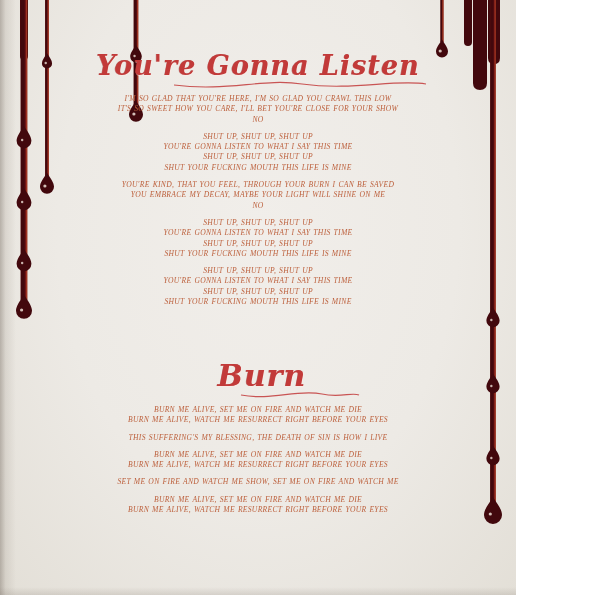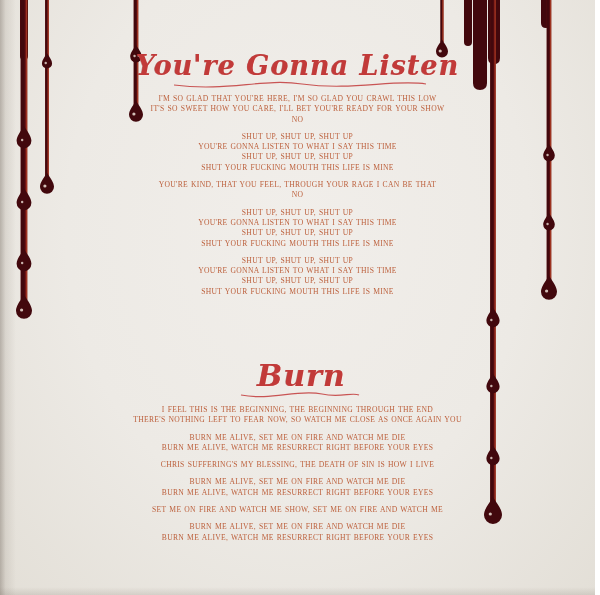--- a/index.html
+++ b/index.html
@@ -1,20 +1,19 @@
 <!DOCTYPE html>
 <html style="--paper: #edeae5; --paper-hi: #f1eeea; --paper-lo: #e3dfd7; --accent-title: #c23a39; --accent-lyrics: #bc5f3b;"><head>
 <meta charset="utf-8">
 <style>
   html,body{margin:0;padding:0;}
   .page{
-    position:relative;width:580px;height:595px;overflow:hidden;
+    position:relative;width:516px;height:595px;overflow:hidden;
     background:radial-gradient(ellipse at 50% 38%, var(--paper-hi) 0%, var(--paper) 55%, var(--paper-lo) 100%);
     font-family:"Liberation Serif", serif;
-    padding-left:15px;
   }
   .gutter{
     position:absolute;left:0;top:0;bottom:0;width:16px;pointer-events:none;
     background:linear-gradient(90deg, rgba(120,110,100,.45) 0%, rgba(170,162,152,.25) 35%, rgba(237,234,229,0) 100%);
   }
   .bottom-shade{
     position:absolute;left:0;right:0;bottom:0;height:8px;pointer-events:none;
     background:linear-gradient(0deg, rgba(120,110,100,.18), rgba(120,110,100,0));
   }
   .blood{position:absolute;left:0;top:0;pointer-events:none;}
@@ -26,21 +25,21 @@
   }
   .title-1{top:50px;font-size:27px;}
   .title-2{top:358px;font-size:30px;margin-left:8px;}
   .flourish{display:block;margin:-4px auto 0 auto;}
   .lyrics{position:absolute;left:40px;right:40px;text-align:center;}
   .lyrics-1{top:94px;}
   .lyrics-2{top:405px;}
   .stanza{margin:0 0 7px 0;}
   .line{
     font-size:7.6px;line-height:10.3px;letter-spacing:.3px;word-spacing:.8px;
-    color:var(--accent-lyrics);white-space:nowrap;
+    color:var(--accent-lyrics);white-space:nowrap;font-style:italic;
   }
 </style>
 </head>
 <body>
 
 <div class="page">
 
   <svg class="blood" width="600" height="595" viewBox="0 0 600 595">
       <g>
         <path d="M 20 0 L 20 56 Q 20 60 24 60 Q 28 60 28 56 L 28 0 Z" fill="#42080d"></path>
@@ -112,31 +111,32 @@
     </svg>
 
   <div class="song-title title-1">You're Gonna Listen</div>
   <svg class="flourish" style="position:absolute;top:80px;left:170px;" width="260" height="14">
     <path d="M4,9 C58,16 92,2 132,8 C182,15 224,3 256,8" fill="none" stroke-width="1.2" opacity="0.85" class="flourish-path" stroke="#c23a39"></path>
   </svg>
 
   <div class="lyrics lyrics-1">
     <div class="stanza">
         <div class="line">I'M SO GLAD THAT YOU'RE HERE, I'M SO GLAD YOU CRAWL THIS LOW</div>
-        <div class="line">IT'S SO SWEET HOW YOU CARE, I'LL BET YOU'RE READY FOR YOUR SHOW</div>
+        <div class="line">IT'S SO SWEET HOW YOU CARE, I'LL BET YOU'RE CLOSE FOR YOUR SHOW</div>
         <div class="line">NO</div>
       </div>
     <div class="stanza">
         <div class="line">SHUT UP, SHUT UP, SHUT UP</div>
         <div class="line">YOU'RE GONNA LISTEN TO WHAT I SAY THIS TIME</div>
         <div class="line">SHUT UP, SHUT UP, SHUT UP</div>
         <div class="line">SHUT YOUR FUCKING MOUTH THIS LIFE IS MINE</div>
       </div>
     <div class="stanza">
-        <div class="line">YOU'RE KIND, THAT YOU FEEL, THROUGH YOUR RAGE I CAN BE THAT</div>
+        <div class="line">YOU'RE KIND, THAT YOU FEEL, THROUGH YOUR BURN I CAN BE SAVED</div>
+        <div class="line">YOU EMBRACE MY DECAY, MAYBE YOUR LIGHT WILL SHINE ON ME</div>
         <div class="line">NO</div>
       </div>
     <div class="stanza">
         <div class="line">SHUT UP, SHUT UP, SHUT UP</div>
         <div class="line">YOU'RE GONNA LISTEN TO WHAT I SAY THIS TIME</div>
         <div class="line">SHUT UP, SHUT UP, SHUT UP</div>
         <div class="line">SHUT YOUR FUCKING MOUTH THIS LIFE IS MINE</div>
       </div>
     <div class="stanza">
         <div class="line">SHUT UP, SHUT UP, SHUT UP</div>
@@ -146,29 +146,25 @@
       </div>
   </div>
 
   <div class="song-title title-2">Burn</div>
   <svg class="flourish" style="position:absolute;top:392px;left:238px;" width="124" height="12">
     <path d="M3,7 C34,13 58,1 84,6 C102,10 114,4 121,7" fill="none" stroke-width="1.2" opacity="0.85" class="flourish-path" stroke="#c23a39"></path>
   </svg>
 
   <div class="lyrics lyrics-2">
     <div class="stanza">
-        <div class="line">I FEEL THIS IS THE BEGINNING, THE BEGINNING THROUGH THE END</div>
-        <div class="line">THERE'S NOTHING LEFT TO FEAR NOW, SO WATCH ME CLOSE AS ONCE AGAIN YOU</div>
-      </div>
-    <div class="stanza">
         <div class="line">BURN ME ALIVE, SET ME ON FIRE AND WATCH ME DIE</div>
         <div class="line">BURN ME ALIVE, WATCH ME RESURRECT RIGHT BEFORE YOUR EYES</div>
       </div>
     <div class="stanza">
-        <div class="line">CHRIS SUFFERING'S MY BLESSING, THE DEATH OF SIN IS HOW I LIVE</div>
+        <div class="line">THIS SUFFERING'S MY BLESSING, THE DEATH OF SIN IS HOW I LIVE</div>
       </div>
     <div class="stanza">
         <div class="line">BURN ME ALIVE, SET ME ON FIRE AND WATCH ME DIE</div>
         <div class="line">BURN ME ALIVE, WATCH ME RESURRECT RIGHT BEFORE YOUR EYES</div>
       </div>
     <div class="stanza">
         <div class="line">SET ME ON FIRE AND WATCH ME SHOW, SET ME ON FIRE AND WATCH ME</div>
       </div>
     <div class="stanza">
         <div class="line">BURN ME ALIVE, SET ME ON FIRE AND WATCH ME DIE</div>

